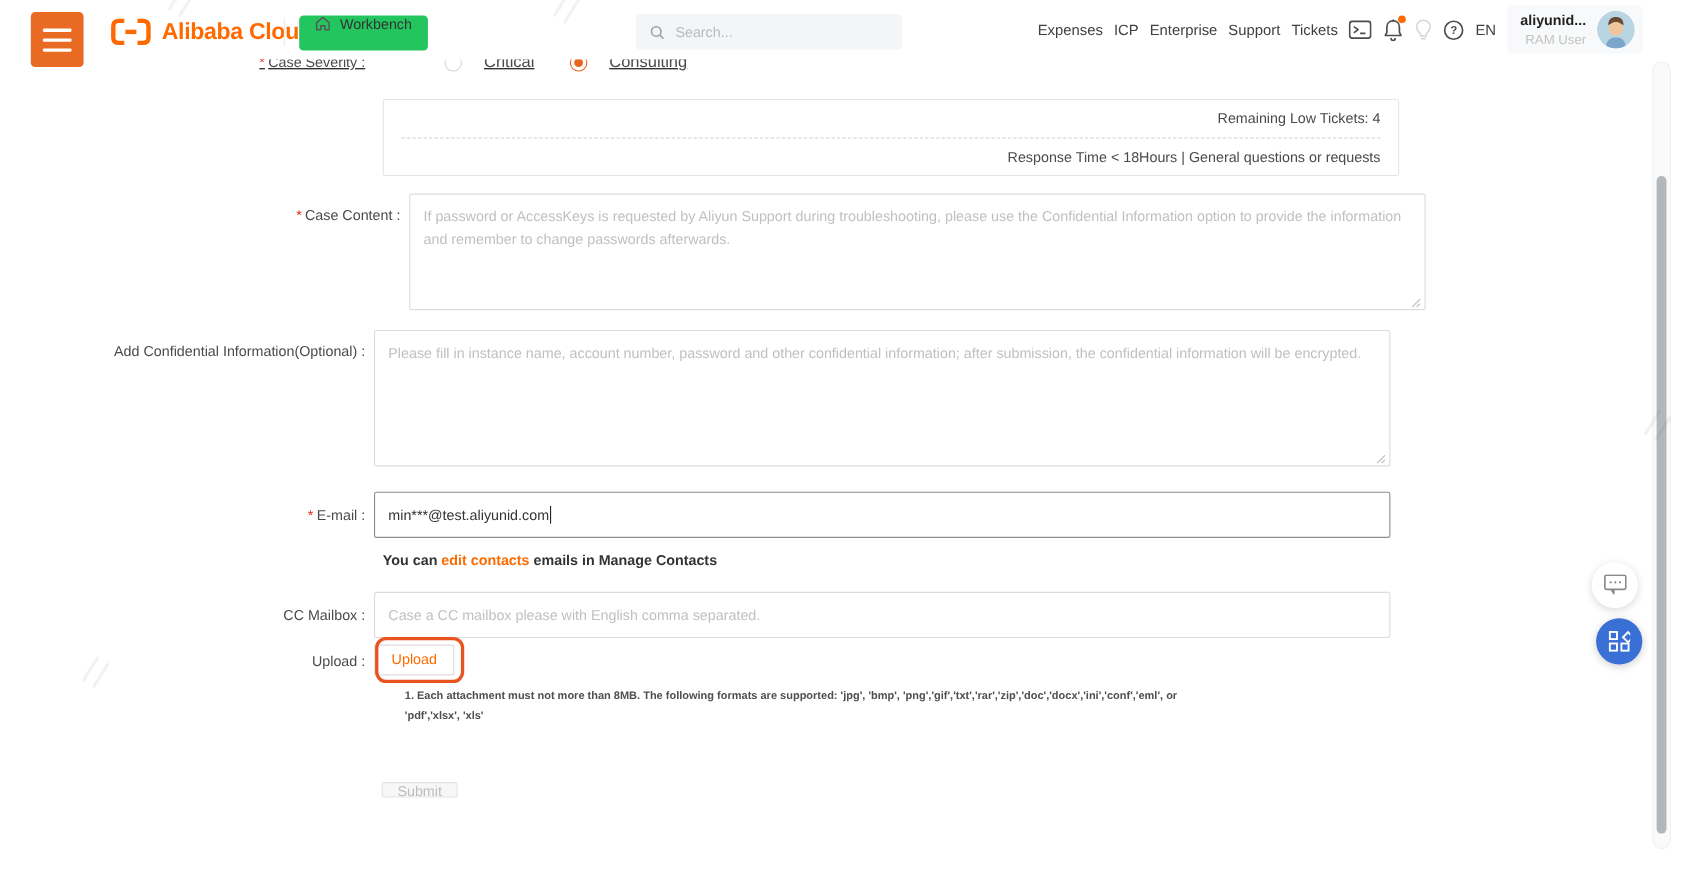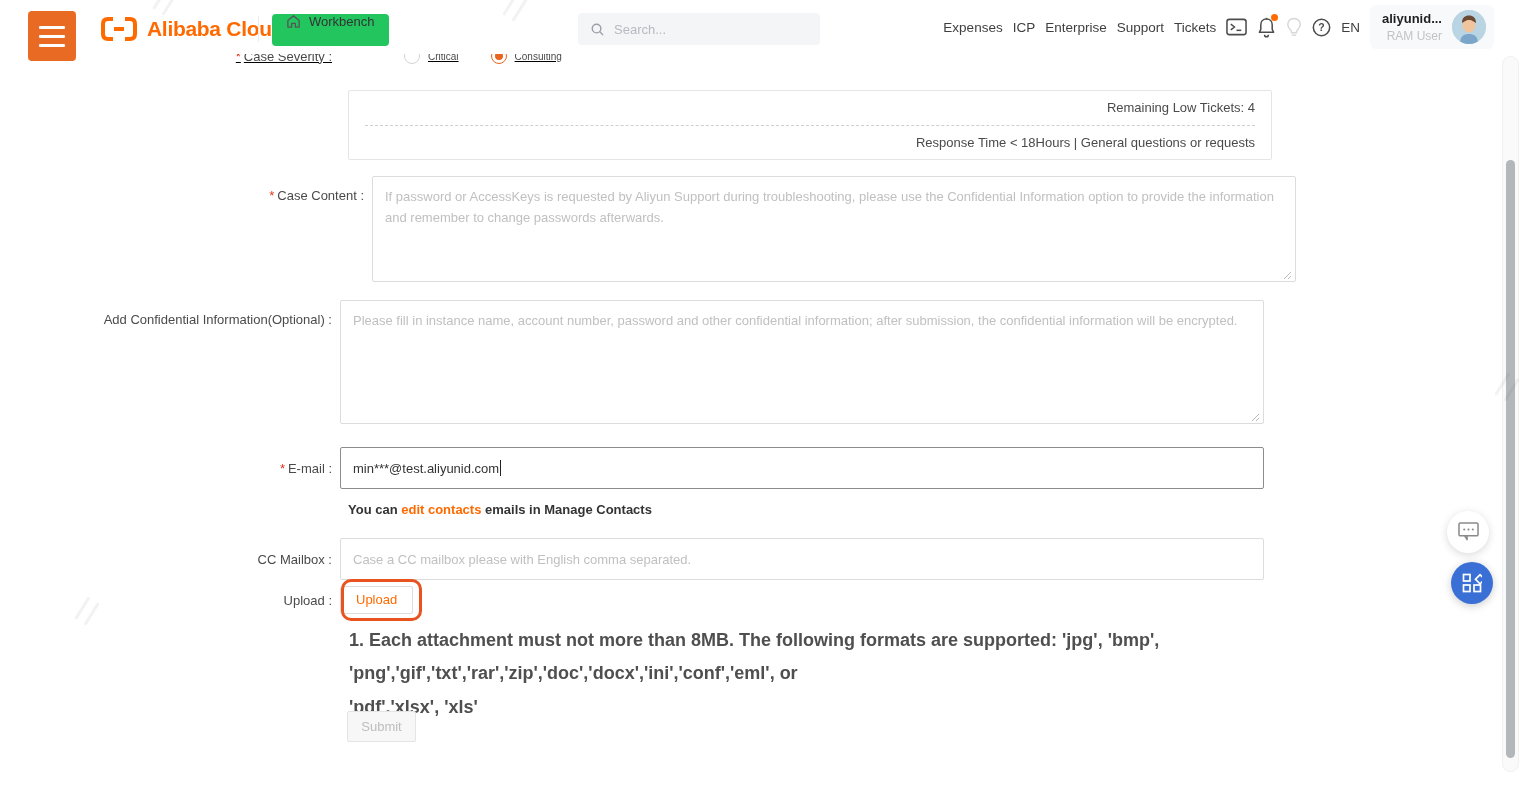--- a/index.html
+++ b/index.html
@@ -34,21 +34,21 @@
   
   #content { position:absolute; left:0; top:0; width:1534px; height:806px; z-index:5; }
   .row { position:absolute; left:0; display:flex; width:1330px; }
   .flabel { width:340px; flex:0 0 340px; text-align:right; padding-right:8px; font-size:13px; color:#4a4a4a; white-space:nowrap; }
   .req { color:#e0341b; margin-right:3px; font-size:13px; }
   .fbody { margin-left:0; flex:1; }
 
   
   #row-severity { top:48px; align-items:center;text-decoration:underline; }
   #row-severity .fbody { display:flex; align-items:center; gap:32px; padding-left:64px; }
-  .radio-opt { display:flex; align-items:center; gap:8px; cursor:pointer; font-size:10px; color:#4a4a4a; }
+  .radio-opt { display:flex; align-items:center; gap:20px; cursor:pointer; font-size:15px; color:#4a4a4a; }
   .radio { width:16px; height:16px; border-radius:50%; border:1px solid #d4d4d4; background:#fff; position:relative; }
   .radio.checked { border:1px solid #e8641f; }
   .radio.checked::after { content:""; position:absolute; left:3px; top:3px; width:8px; height:8px;
     border-radius:50%; background:#e8641f; }
 
   
   #ticket-info { position:absolute; left:348px; top:90px; width:924px; height:70px;
     border:1px solid #e5e5e5; border-radius:2px; background:#fff; padding:0 16px;text-align:right; }
   #ticket-info .l1 { font-size:13px; color:#4a4a4a; line-height:34px; border-bottom:1px dashed #cfcfcf; }
   #ticket-info .l2 { font-size:13px; color:#4a4a4a; line-height:34px; }
@@ -74,24 +74,24 @@
 
   #email-help { position:absolute; left:348px; top:502px; font-size:13px; font-weight:bold; color:#333; }
   #email-help a { color:#ff6a00; text-decoration:none; cursor:pointer; }
 
   
   #row-upload { top:586px; align-items:center; }
   #upload-btn { display:inline-block; height:28px; line-height:26px; padding:0 15px; background:#fff;
     border:1px solid #ddd; border-radius:2px; color:#ff6a00; font-size:13px; cursor:pointer; }
   #upload-annot { position:absolute; left:341px; top:579px; width:81px; height:42px;
     border:3px solid #e8531f; border-radius:10px; pointer-events:none; z-index:15; }
-  #upload-note { position:absolute; left:349px; top:624px; width:1000px; font-size:18px;
+  #upload-note { position:absolute; left:368px; top:624px; width:1000px; font-size:10px;
     font-weight:bold; color:#4f4f4f; line-height:1.85; }
 
-  #submit-btn { position:absolute; left:347px; top:711px; width:69px; height:31px; background:#f7f7f7;
+  #submit-btn { position:absolute; left:347px; top:711px; width:69px; height:14px; background:#f7f7f7;
     border:1px solid #e4e4e4; border-radius:2px; color:#bdbdbd; font-size:13px; cursor:not-allowed; }
 
   
   .float-btn { position:absolute; width:42px; height:42px; border-radius:50%; display:flex;
     align-items:center; justify-content:center; cursor:pointer; z-index:30; }
   #chat-float { left:1447px; top:511px; background:#fff; box-shadow:0 2px 8px rgba(0,0,0,.15); }
   #apps-float { left:1451px; top:562px; background:#3a70d6; box-shadow:0 2px 8px rgba(0,0,0,.2); }
 
   
   #sb-track { position:absolute; left:1502px; top:56px; width:17px; height:716px;

